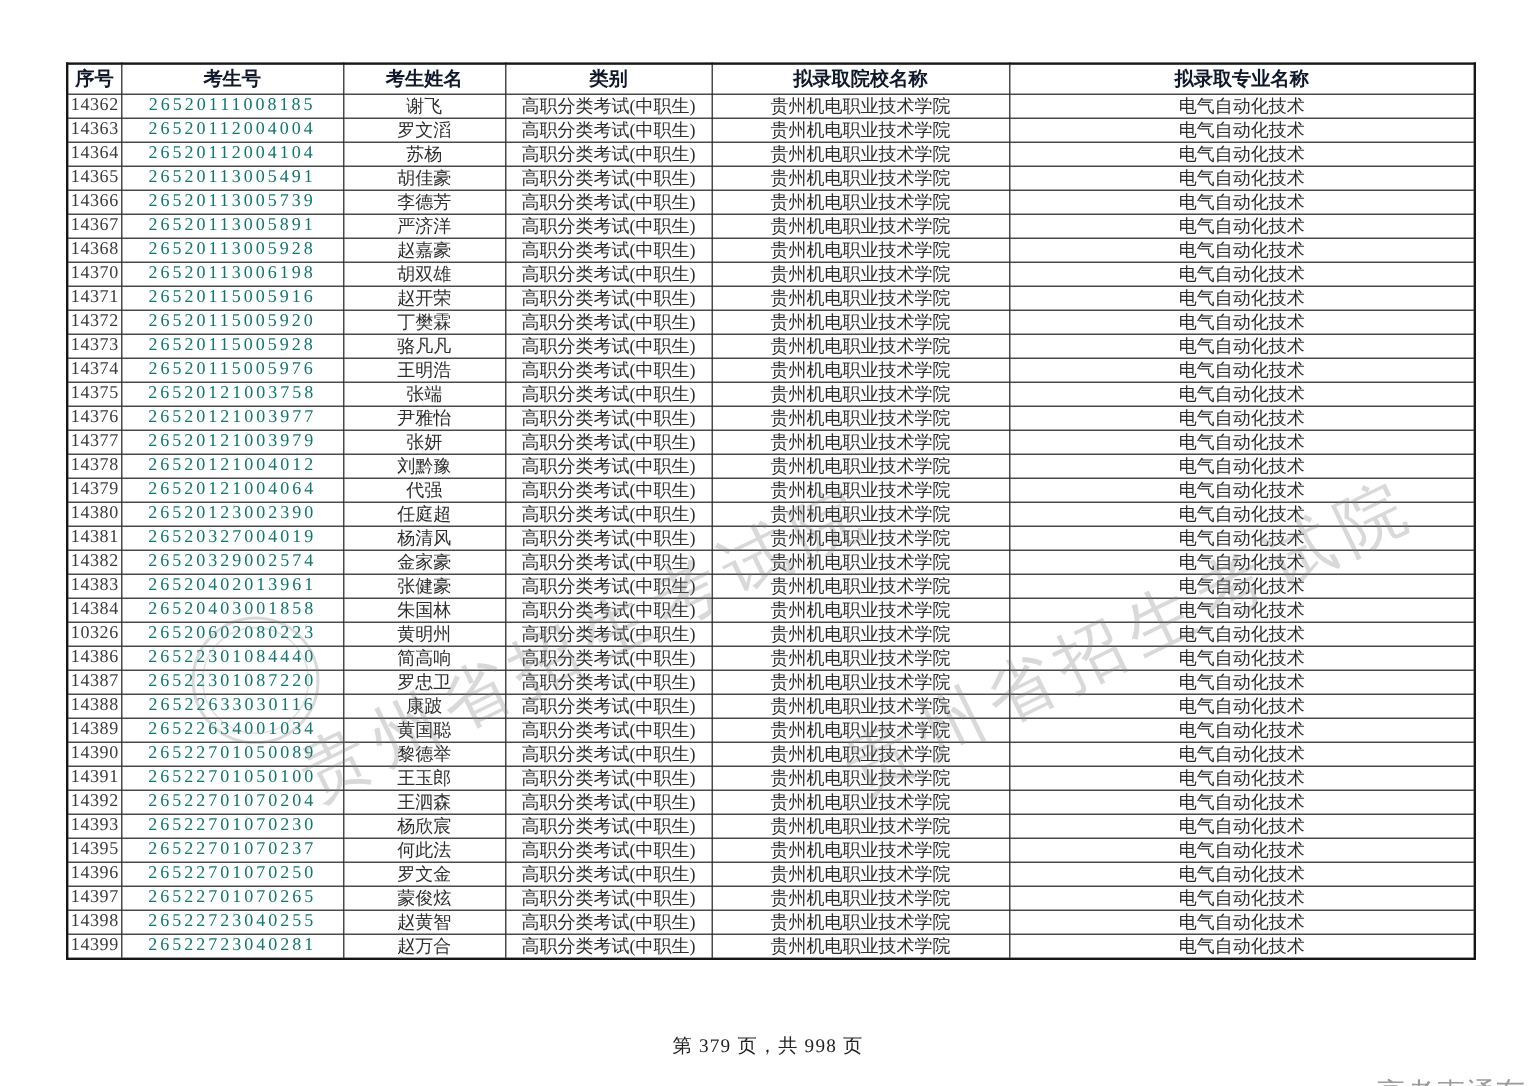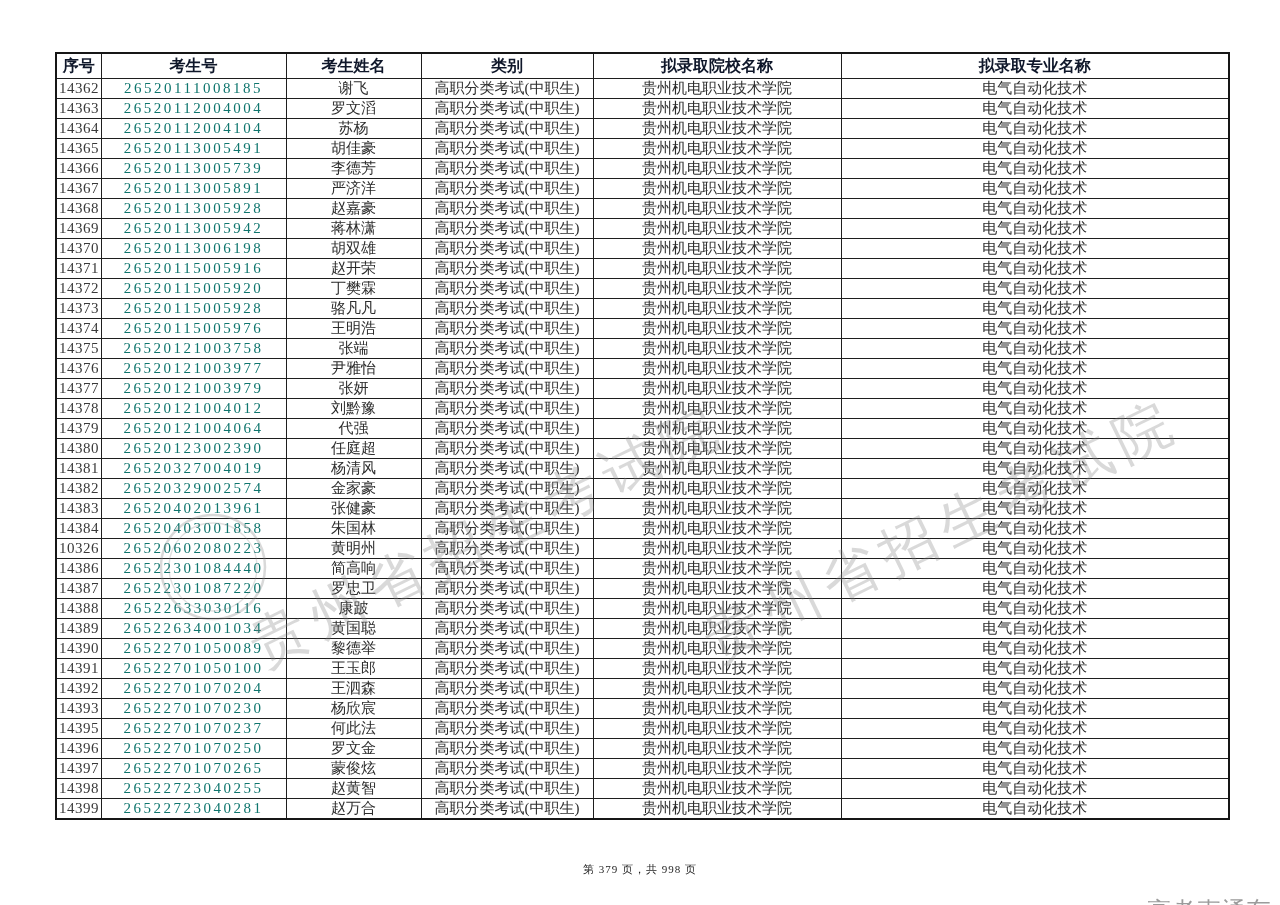--- a/index.html
+++ b/index.html
@@ -62,21 +62,21 @@
     position: absolute; left: 158px; top: 512px;
     width: 110px; height: 110px;
     pointer-events: none; z-index: 5;
     opacity: 0.55;
   }
 
   
   .footer-page {
     position: absolute; left: 0; top: 862px; width: 1280px;
     text-align: center;
-    font-size: 11px;
+    font-size: 16px;
     color: #1f1f1f;
     letter-spacing: 1px;
   }
   .brand {
     position: absolute; right: 8px; top: 895px;
     font-size: 24px;
     color: #9b9b9b;
     font-family: "Liberation Sans", "DejaVu Sans", sans-serif;
     letter-spacing: 1px;
   }
@@ -156,28 +156,20 @@
         </tr>
         <tr>
           <td>14368</td>
           <td>26520113005928</td>
           <td>赵嘉豪</td>
           <td>高职分类考试(中职生)</td>
           <td>贵州机电职业技术学院</td>
           <td>电气自动化技术</td>
         </tr>
         <tr>
-          <td>14369</td>
-          <td>26520113005942</td>
-          <td>蒋林潇</td>
-          <td>高职分类考试(中职生)</td>
-          <td>贵州机电职业技术学院</td>
-          <td>电气自动化技术</td>
-        </tr>
-        <tr>
           <td>14370</td>
           <td>26520113006198</td>
           <td>胡双雄</td>
           <td>高职分类考试(中职生)</td>
           <td>贵州机电职业技术学院</td>
           <td>电气自动化技术</td>
         </tr>
         <tr>
           <td>14371</td>
           <td>26520115005916</td>

